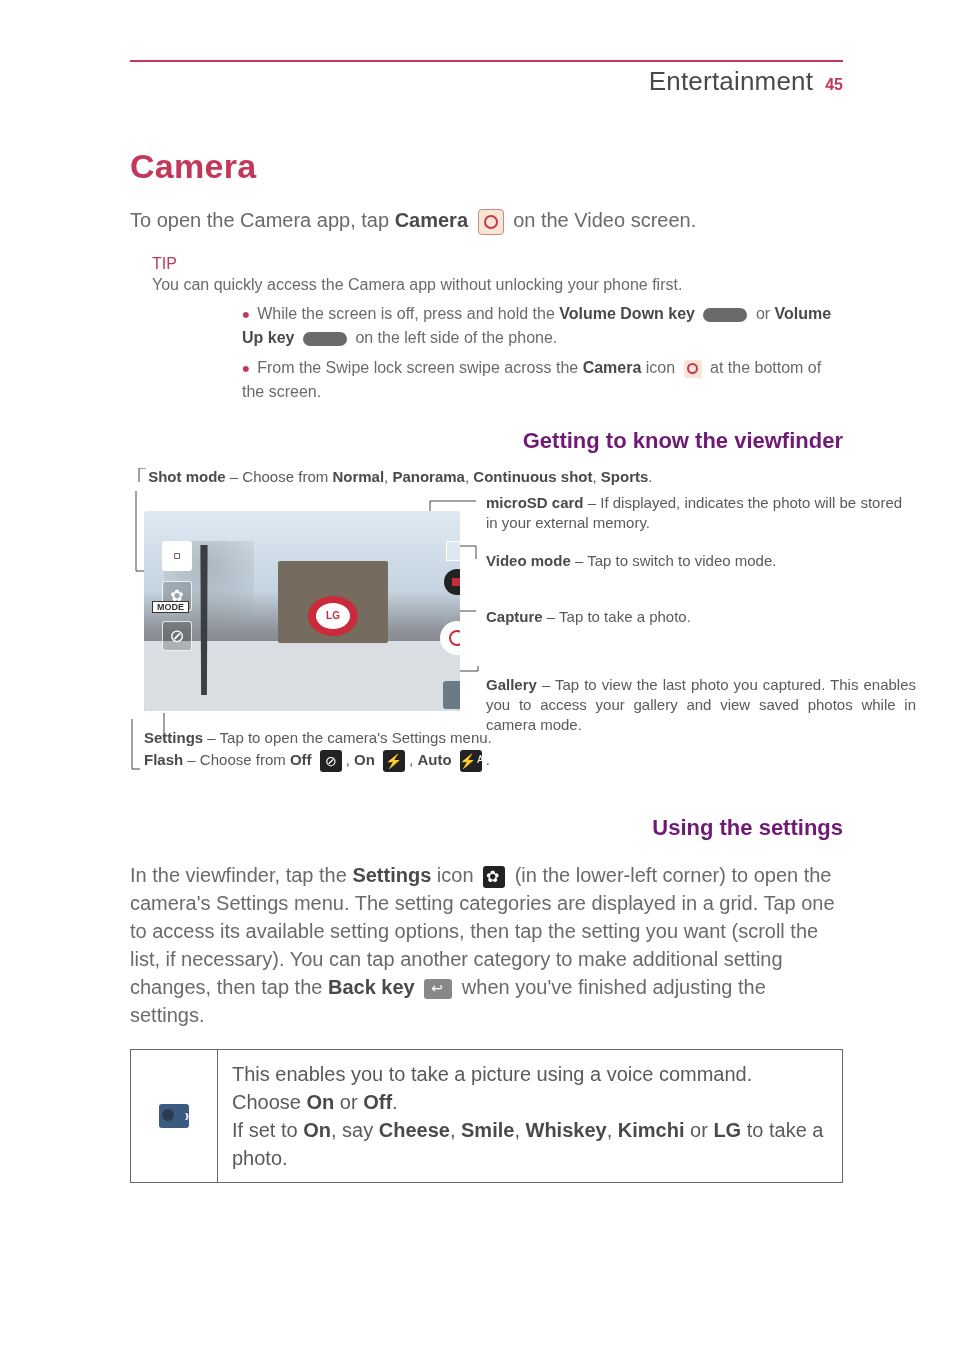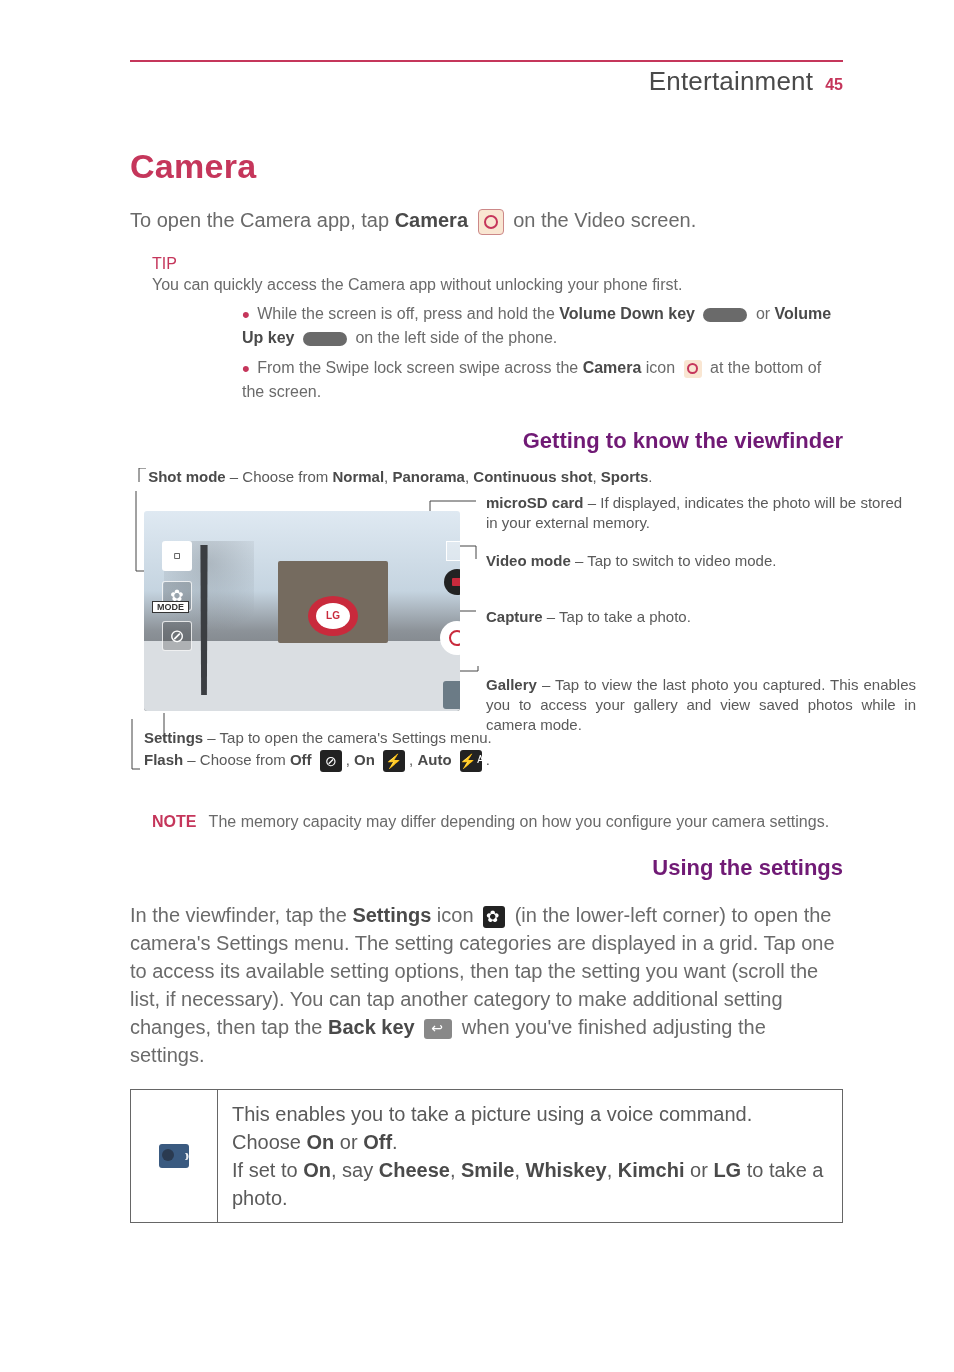--- a/index.html
+++ b/index.html
@@ -501,24 +501,20 @@
         <span class="bold">Flash</span><span> – Choose from </span><span class="bold">Off</span>
         <span class="icon-inline flash-icon">⊘</span>,
         <span class="bold">On</span>
         <span class="icon-inline flash-icon">⚡</span>,
         <span class="bold">Auto</span>
         <span class="icon-inline flash-icon">⚡ᴬ</span>.
       </div>
     </div>
   </div>
 
-  <div class="note-row">
-    <span class="note-label">NOTE</span>
-    <span>The memory capacity may differ depending on how you configure your camera settings.</span>
-  </div>
 
   <h2 class="h2">Using the settings</h2>
 
   <p class="body-text">
     <span>In the viewfinder, tap the </span>
     <span class="bold">Settings</span>
     <span> icon </span>
     <span class="icon-inline settings-icon"></span>
     <span> (in the lower-left corner) to open the camera's Settings menu. The setting categories are displayed in a grid. Tap one to access its available setting options, then tap the setting you want (scroll the list, if necessary). You can tap another category to make additional setting changes, then tap the </span>
     <span class="bold">Back key</span>

